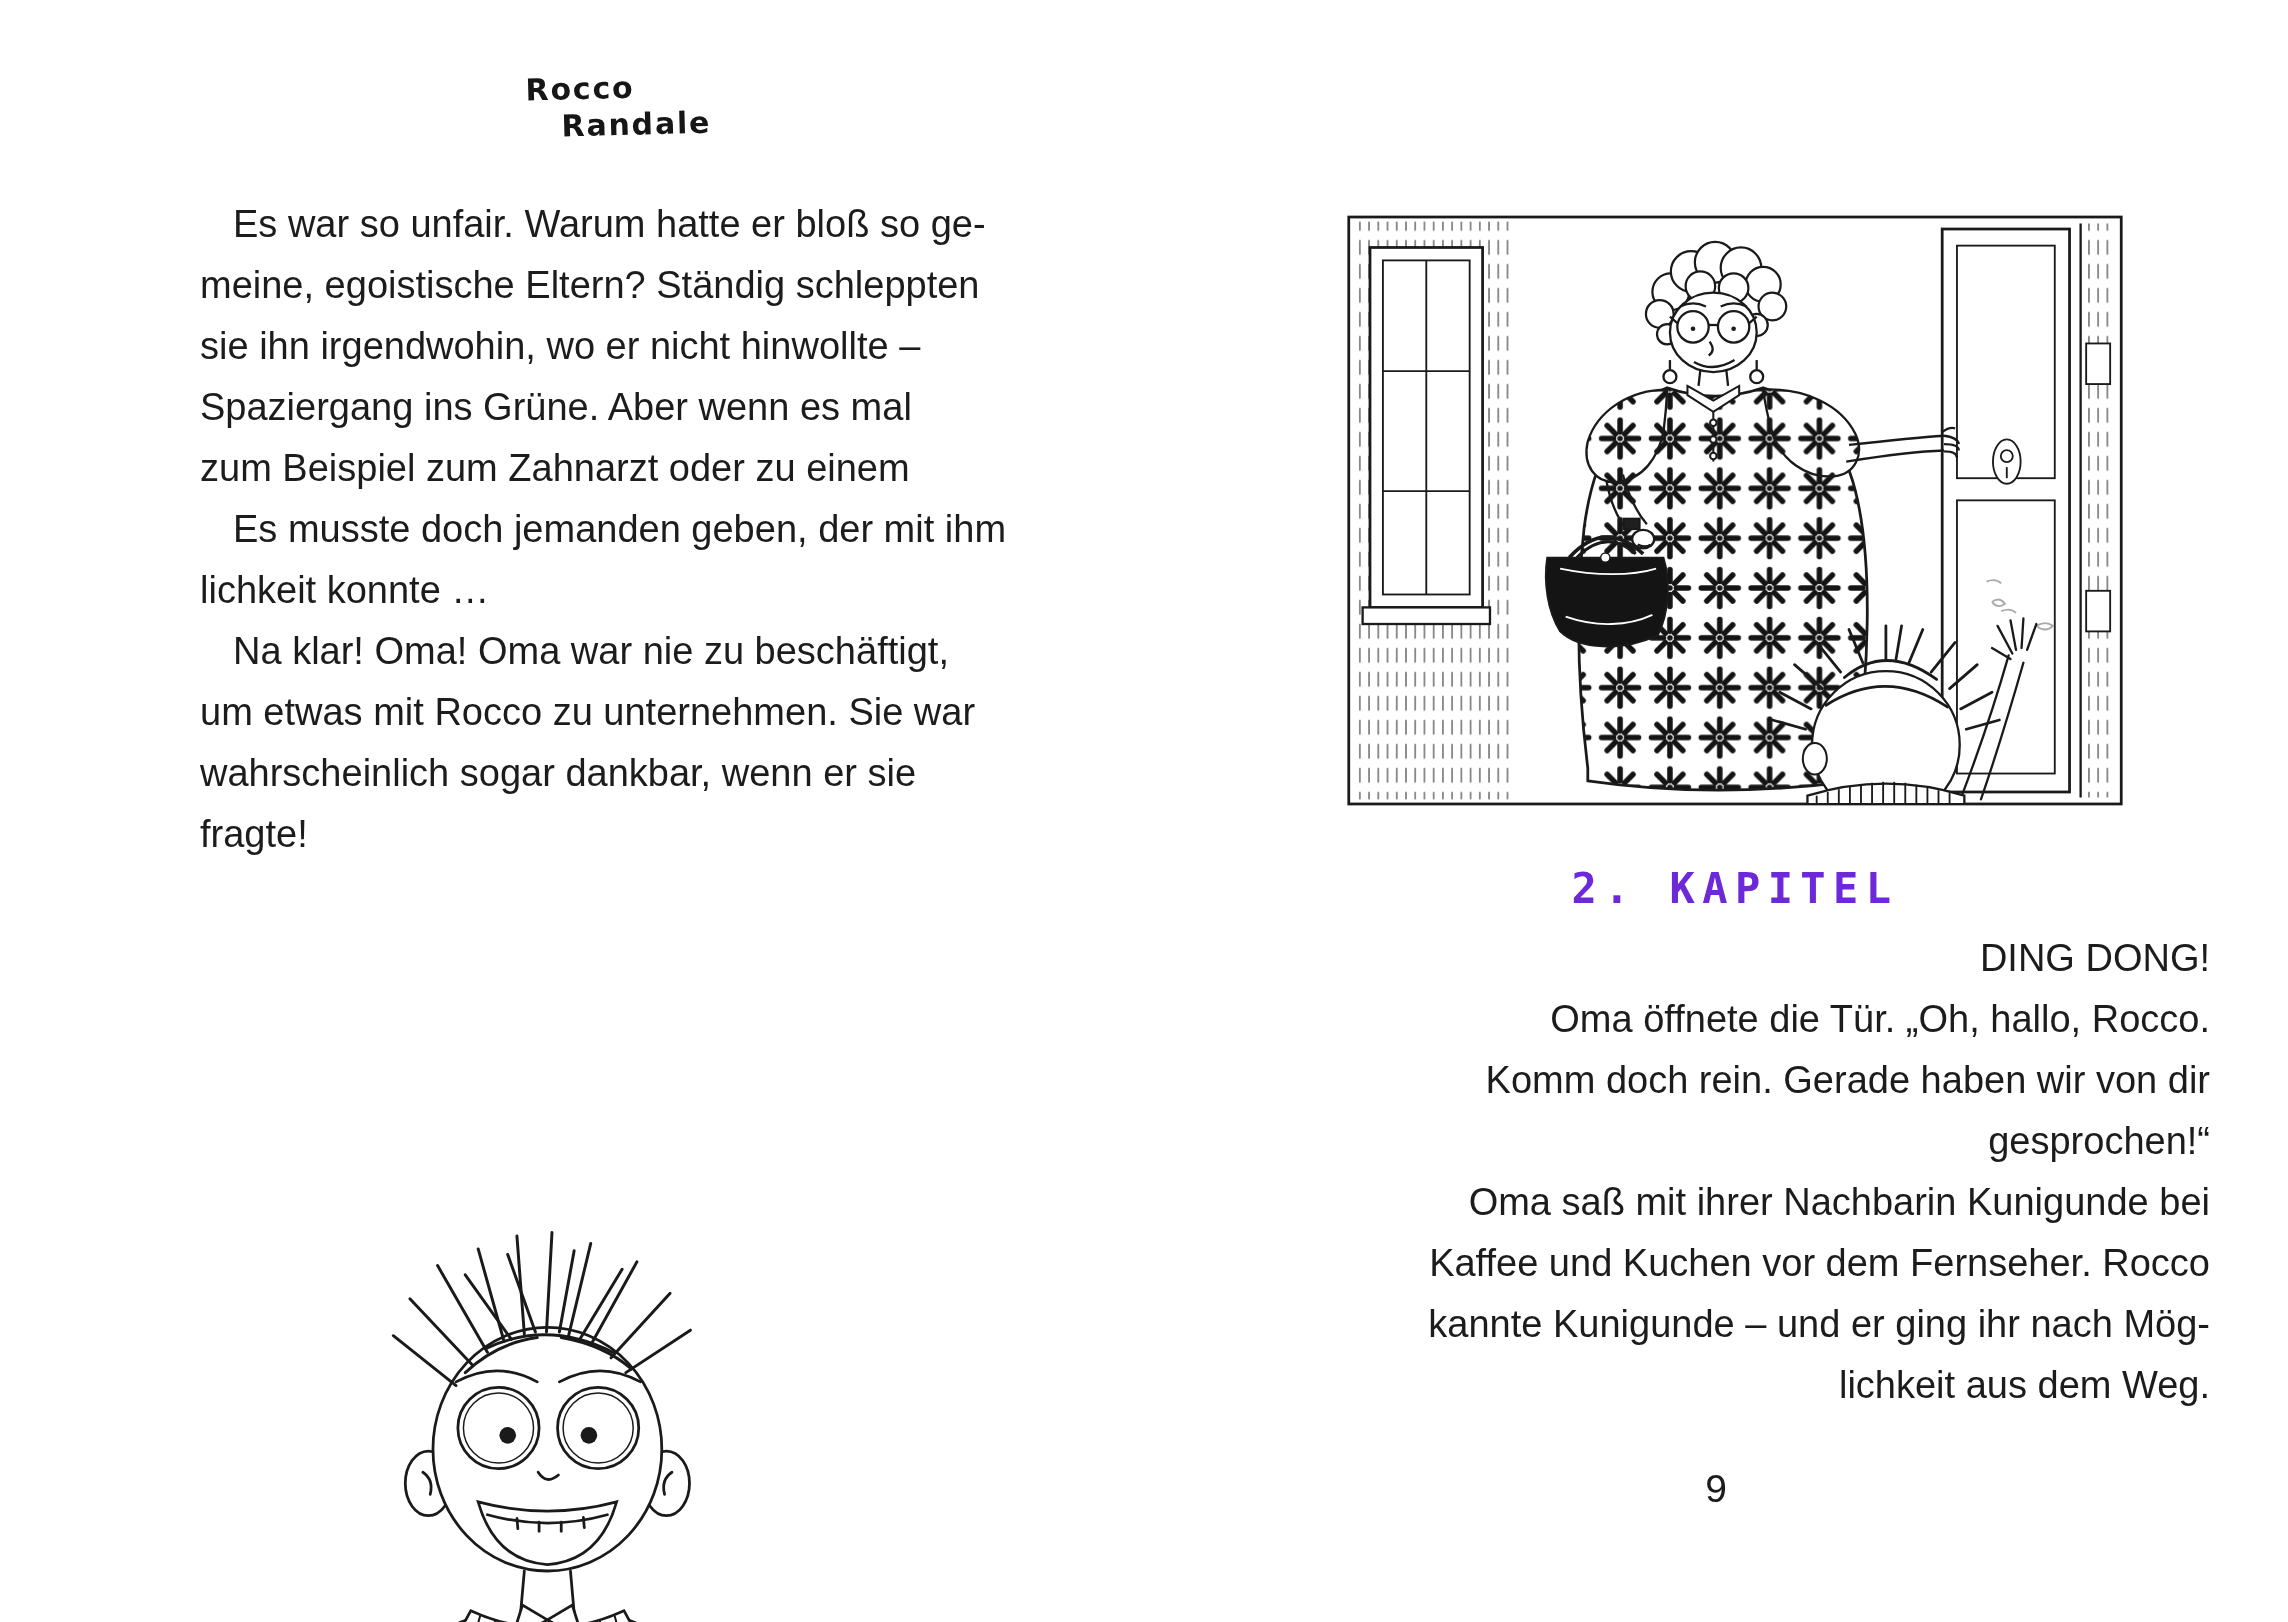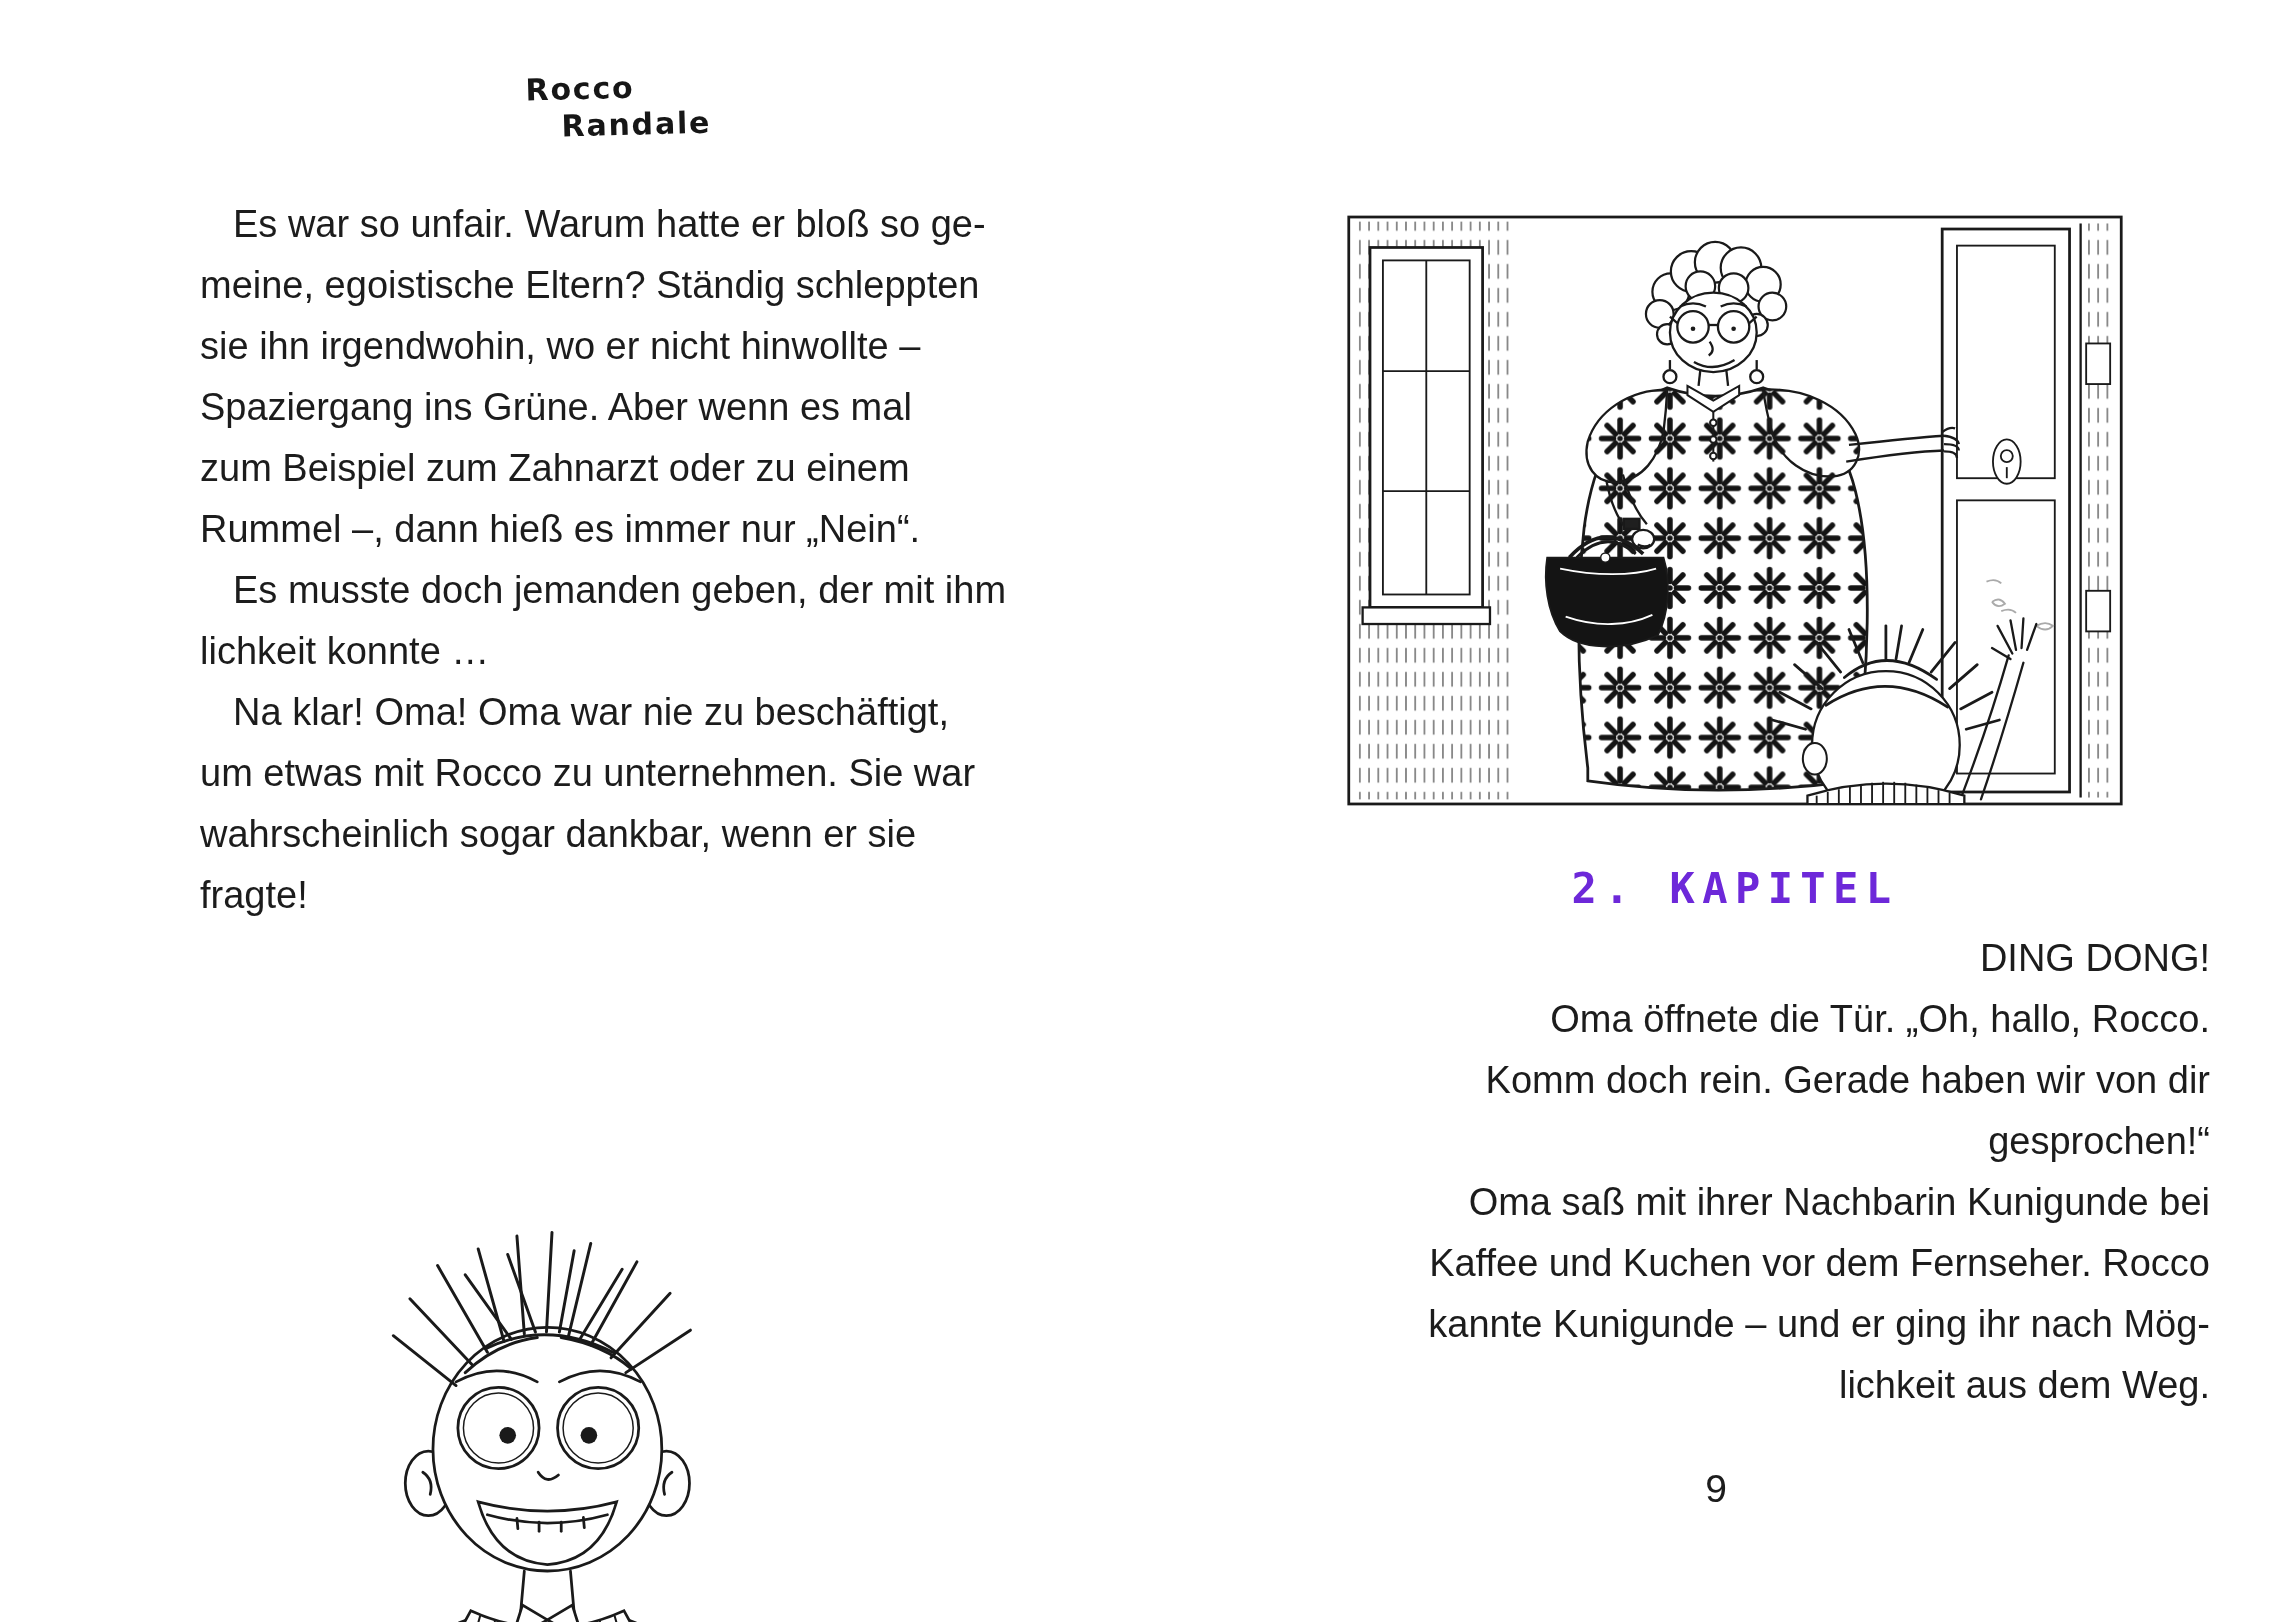--- a/index.html
+++ b/index.html
@@ -40,21 +40,20 @@
   <div class="l1">Rocco</div>
   <div class="l2">Randale</div>
 </div>
 
 <div class="abs left-text body-text">
   <div class="line indent">Es war so unfair. Warum hatte er bloß so ge-</div>
   <div class="line">meine, egoistische Eltern? Ständig schleppten</div>
   <div class="line">sie ihn irgendwohin, wo er nicht hinwollte –</div>
   <div class="line">Spaziergang ins Grüne. Aber wenn es mal</div>
   <div class="line">zum Beispiel zum Zahnarzt oder zu einem</div>
-  <div class="line">Rummel –, dann hieß es immer nur „Nein“.</div>
   <div class="line indent">Es musste doch jemanden geben, der mit ihm</div>
   <div class="line">lichkeit konnte …</div>
   <div class="line indent">Na klar! Oma! Oma war nie zu beschäftigt,</div>
   <div class="line">um etwas mit Rocco zu unternehmen. Sie war</div>
   <div class="line">wahrscheinlich sogar dankbar, wenn er sie</div>
   <div class="line">fragte!</div>
 </div>
 
 <div class="abs left-illus">
   <svg width="406" height="517" viewBox="0 0 440 560">

